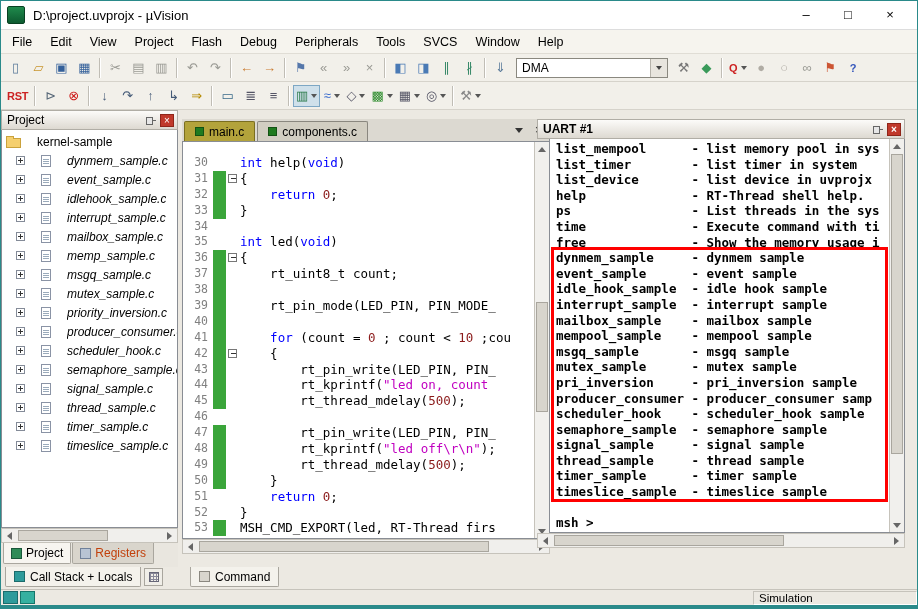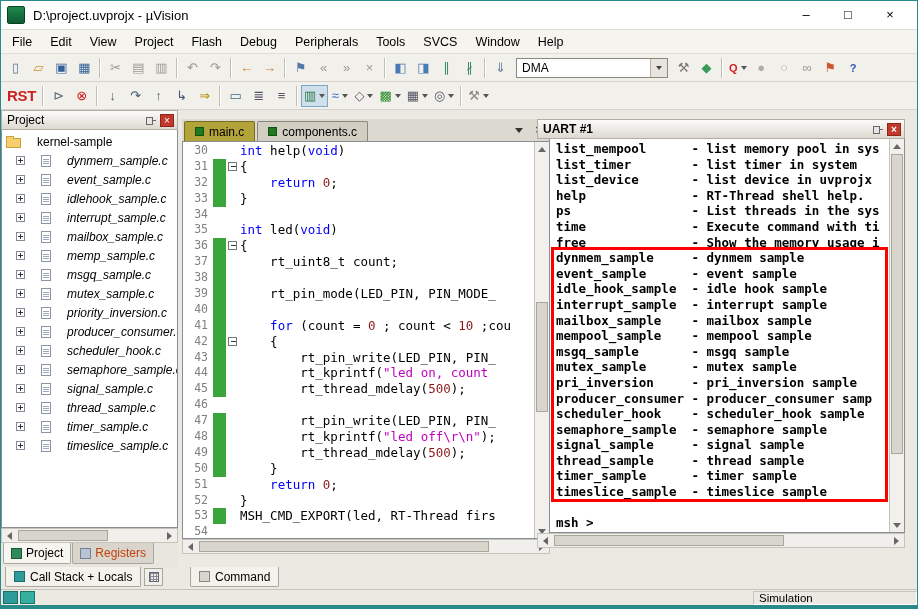--- a/index.html
+++ b/index.html
@@ -12,21 +12,21 @@
   .title{margin-left:8px;font-size:13px;}
   .wctrls{margin-left:auto;display:flex;}
   .wctrl{width:42px;height:26px;text-align:center;line-height:26px;font-size:13px;}
   
   .menubar{height:24px;display:flex;align-items:center;background:#f6f4ee;border-bottom:1px solid #e0ddd5;padding-left:2px;}
   .menu-item{padding:3px 9px;font-size:12.5px;}
   
   .toolbar{height:28px;display:flex;align-items:center;padding-left:3px;background:#f2f0ea;border-bottom:1px solid #d6d3cb;}
   .tbtn{min-width:23px;height:22px;display:flex;align-items:center;justify-content:center;font-size:13px;padding:0 2px;border:1px solid transparent;}
   .tbtn.pressed{background:#cfe0ea;border-color:#7da7c4;}
-  .tbtn.rst span{font-size:15px;font-weight:700;letter-spacing:-0.3px;}
+  .tbtn.rst span{font-size:11px;font-weight:700;letter-spacing:-0.3px;}
   .tbtn.qfind span{font-size:11px;font-weight:700;}
   .dd{width:0;height:0;border-left:3px solid transparent;border-right:3px solid transparent;border-top:4px solid #555;margin-left:3px;}
   .tsep{width:2px;height:20px;border-left:1px solid #c0bdb5;border-right:1px solid #fff;margin:0 3px;}
   .tcombo{width:152px;height:20px;background:#fff;border:1px solid #8a887f;display:flex;align-items:center;margin:0 4px;font-size:12px;}
   .tcombo-val{flex:1;padding-left:5px;}
   .tcombo-arrow{width:17px;height:18px;background:#e8e5de;border-left:1px solid #b5b2aa;display:flex;align-items:center;justify-content:center;}
   .tcombo-arrow::before{content:'';border-left:3px solid transparent;border-right:3px solid transparent;border-top:4px solid #444;}
   
   .main{position:absolute;top:109px;left:0;right:0;height:457px;background:#ece9e2;}
   .phead{height:20px;display:flex;align-items:center;background:linear-gradient(#fcfbf9,#ddd9d1);border:1px solid #b0ada5;font-size:12px;padding:0 3px;}
@@ -72,21 +72,21 @@
   .etabbar{height:22px;display:flex;align-items:center;background:#dcd9d1;position:relative;}
   .etab{height:20px;display:flex;align-items:center;gap:5px;padding:0 10px;font-size:12px;border:1px solid #8a877f;border-bottom:none;
     background:#d2cec2;margin-left:2px;border-radius:2px 2px 0 0;}
   .etab.active{background:#b3a33b;border-color:#7a6e20;}
   .tabsq{width:9px;height:9px;background:#1f7a1f;border:1px solid #145214;flex:none;}
   .etab-btns{margin-left:auto;display:flex;align-items:center;height:100%;padding-right:4px;gap:5px;}
   .etabbtn{width:15px;height:15px;display:flex;align-items:center;justify-content:center;font-size:10px;color:#333;}
   .etabbtn.menu::before{content:'';border-left:4px solid transparent;border-right:4px solid transparent;border-top:5px solid #333;}
   .etabbtn.close::before{content:'×';font-size:12px;line-height:10px;}
   .ewrap{flex:1;display:flex;border:1px solid #898d94;background:#fff;overflow:hidden;position:relative;}
-  .editor{flex:1;overflow:hidden;font-family:"DejaVu Sans Mono","Liberation Mono",monospace;font-size:12.5px;padding-top:1px;}
+  .editor{flex:1;overflow:hidden;font-family:"DejaVu Sans Mono","Liberation Mono",monospace;font-size:12.5px;padding-top:13px;}
   .crow{display:flex;height:15.9px;line-height:15.9px;}
   .ln{width:30px;text-align:right;padding-right:5px;color:#808080;flex:none;font-size:11.5px;}
   .chg{width:13px;flex:none;margin-right:1px;}
   .chg.on{background:#3aa53a;}
   .fold{width:13px;flex:none;position:relative;}
   .foldbox{position:absolute;left:1px;top:3px;width:9px;height:9px;border:1px solid #777;background:#fff;}
   .foldbox::before{content:'';position:absolute;left:2px;top:3px;width:5px;height:1px;background:#333;}
   .codetext{white-space:pre;}
   .c-kw{color:#0000ff;text-align:right;}
   .c-num{color:#8b1a1a;}

